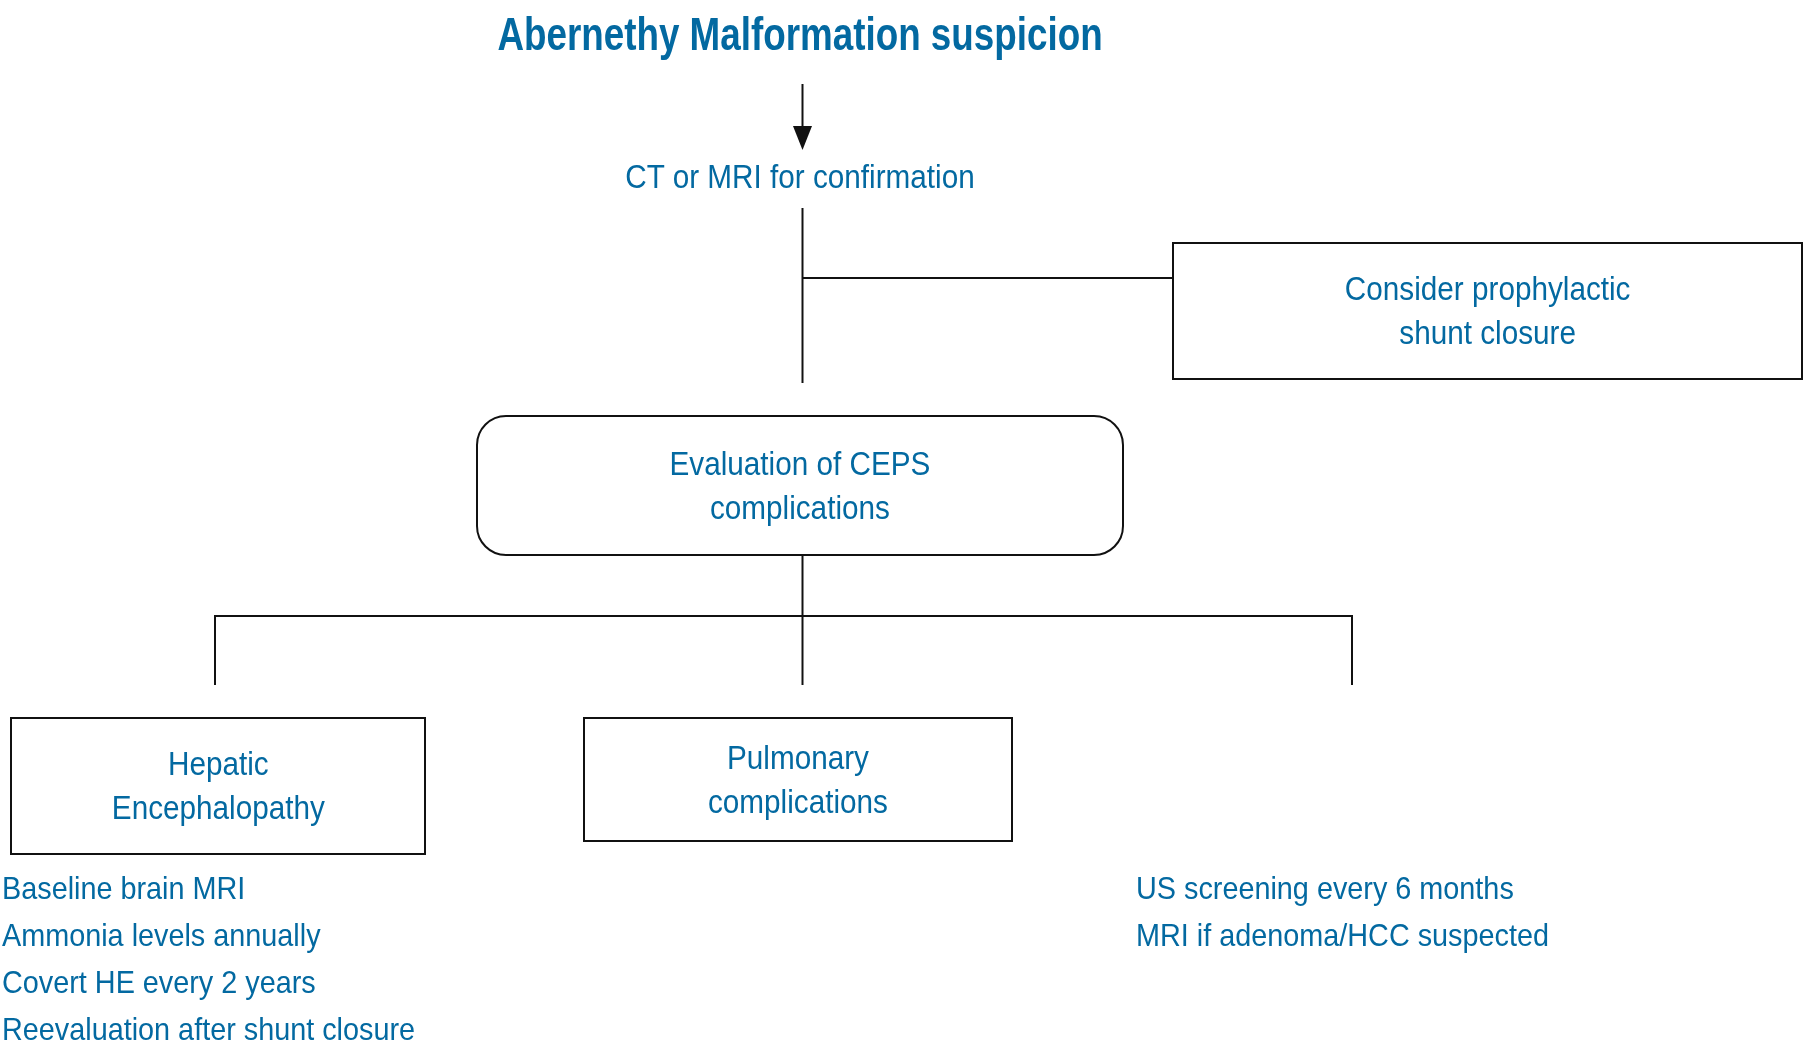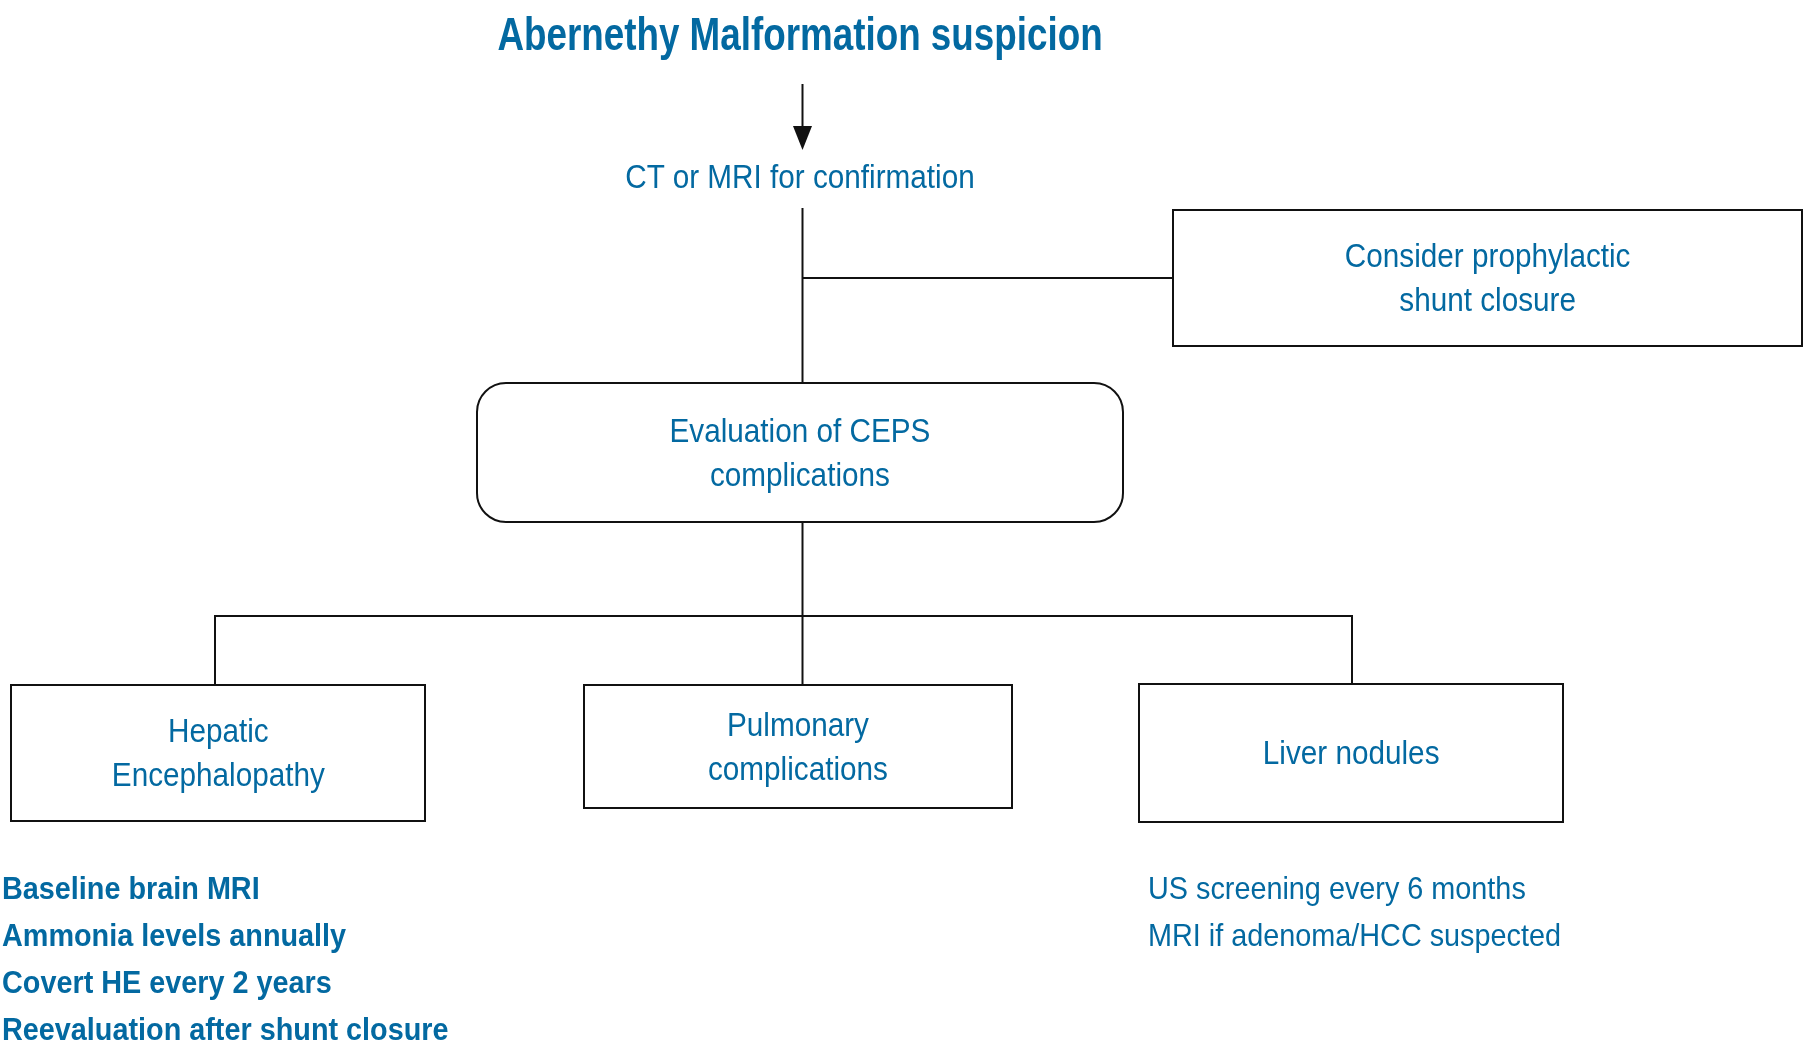--- a/index.html
+++ b/index.html
@@ -48,40 +48,41 @@
     transform: translateX(-50%) scaleX(0.90);
   }
   .box {
     position: absolute;
     border: 2px solid #111111;
     background: #ffffff;
     box-sizing: border-box;
     display: flex;
     align-items: center;
     justify-content: center;
+    margin-top: 33px;
   }
   .box .box-text {
     font-size: 33px;
     line-height: 44px;
     text-align: center;
     transform: scaleX(0.90);
     white-space: nowrap;
   }
   .box-prophylactic { left: 1172px; top: 209px; width: 631px; height: 138px; }
   .box-ceps         { left: 476px;  top: 382px; width: 648px; height: 141px; border-radius: 30px; }
   .box-hepatic      { left: 10px;    top: 684px; width: 416px; height: 138px; }
   .box-pulmonary    { left: 583px;  top: 684px; width: 430px; height: 125px; }
   .box-liver        { left: 1138px; top: 683px; width: 426px; height: 140px; }
   .list {
     position: absolute;
     top: 869px;
   }
-  .list-hepatic   { left: 2px; font-weight: bold; }
+  .list-hepatic   { left: 2px; }
   .list-pulmonary { left: 565px; }
-  .list-liver     { left: 1136px; margin-left: 12px; }
+  .list-liver     { left: 1136px; }
   .li {
     font-size: 32px;
     line-height: 38px;
     margin-bottom: 9px;
     white-space: nowrap;
     transform: scaleX(0.90);
     transform-origin: 0 50%;
   }
   .li.wrap-first {
     margin-bottom: -2px;
@@ -142,25 +143,20 @@
     </div>
   </div>
 
   <div class="box box-pulmonary">
     <div class="box-text">
       <div>Pulmonary</div>
       <div>complications</div>
     </div>
   </div>
 
-  <div class="box box-liver">
-    <div class="box-text">
-      <div>Liver nodules</div>
-    </div>
-  </div>
 
   <div class="list list-hepatic">
     <div class="li">Baseline brain MRI</div>
     <div class="li">Ammonia levels annually</div>
     <div class="li">Covert HE every 2 years</div>
     <div class="li">Reevaluation after shunt closure</div>
   </div>
 
 
   <div class="list list-liver">

